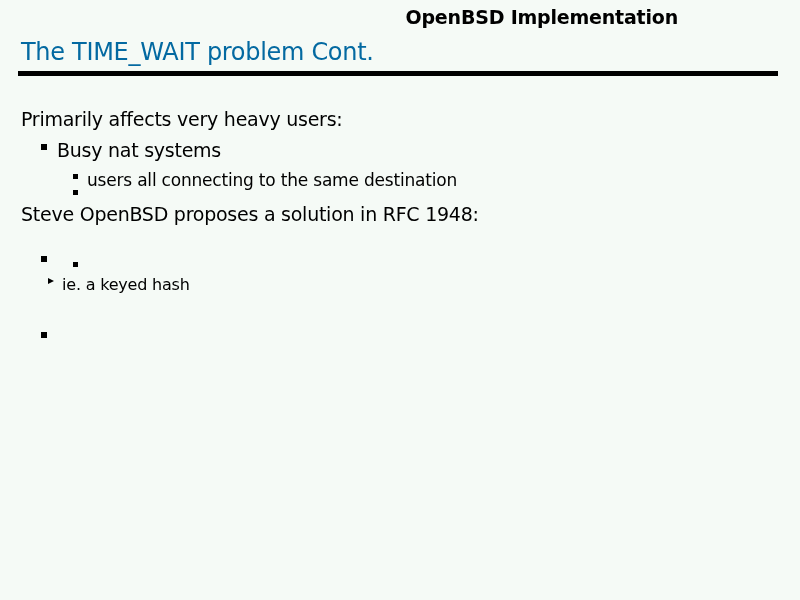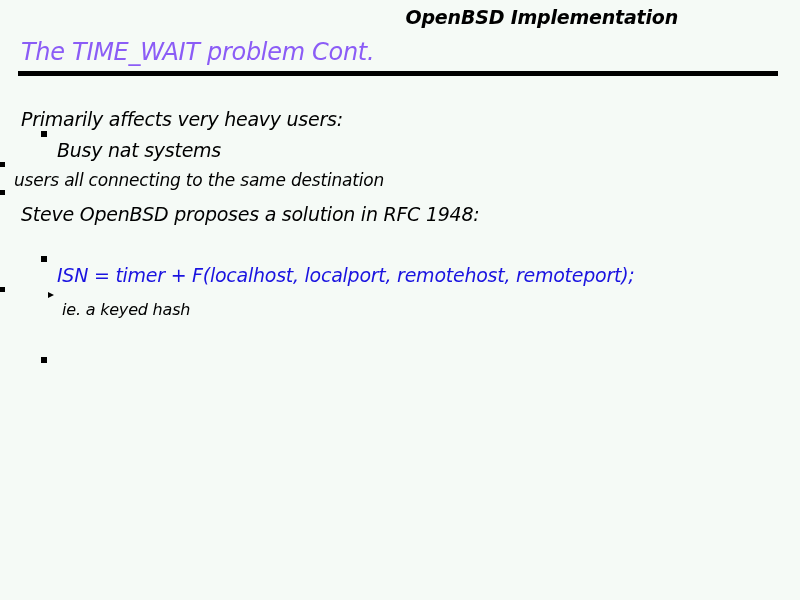--- a/index.html
+++ b/index.html
@@ -11,21 +11,20 @@
     height: 600px;
     background: #f5faf6;
     font-family: "DejaVu Sans", sans-serif;
     overflow: hidden;
   }
   .slide {
     position: relative;
     width: 700px;
     height: 600px;
     background: #f5faf6;
-    font-style: italic;
   }
 
   
   .slide-header {
     position: absolute;
     top: 6px;
     left: 20px;
     right: 22px;
     text-align: right;
     font-family: "DejaVu Sans", sans-serif;
@@ -35,21 +34,21 @@
     letter-spacing: -0.2px;
   }
 
   .slide-title {
     position: absolute;
     top: 38px;
     left: 21px;
     font-family: "DejaVu Sans", sans-serif;
     font-size: 24px;
     font-weight: normal;
-    color: #8b5cf6;
+    color: #0369a1;
     letter-spacing: -0.3px;
     white-space: nowrap;
   }
 
   .title-rule {
     position: absolute;
     top: 71px;
     left: 18px;
     width: 760px;
     height: 5px;
@@ -60,21 +59,21 @@
   .body {
     position: absolute;
     top: 104px;
     left: 0;
     right: 0;
   }
 
   .line {
     position: relative;
     display: flex;
-    align-items: flex-start;
+    align-items: center;
     color: #000000;
     font-family: "DejaVu Sans", sans-serif;
     white-space: nowrap;
   }
 
   
   .lvl0 {
     padding-left: 21px;
     font-size: 19px;
     line-height: 31px;
@@ -84,20 +83,21 @@
   
   .lvl1 {
     padding-left: 41px;
     font-size: 19px;
     line-height: 31px;
     letter-spacing: -0.25px;
   }
 
   
   .lvl2 {
+    padding-left: 73px;
     font-size: 17px;
     line-height: 28px;
     letter-spacing: -0.2px;
   }
 
   
   .lvl3 {
     padding-left: 48px;
     font-size: 16px;
     line-height: 27px;
@@ -179,21 +179,20 @@
     </div>
 
     <div class="line lvl0">
       <span class="txt">Steve OpenBSD proposes a solution in RFC 1948:</span>
     </div>
 
     <div class="spacer-lg"></div>
 
     <div class="line lvl1">
       <span class="bullet bullet-sq1"></span>
-      <span class="txt blue">ISN = timer + F(localhost, localport, remotehost, remoteport);</span>
     </div>
 
     <div class="line lvl2">
       <span class="bullet bullet-sq2"></span>
     </div>
 
     <div class="line lvl3">
       <span class="bullet bullet-tri"></span>
       <span class="txt">ie. a keyed hash</span>
     </div>

